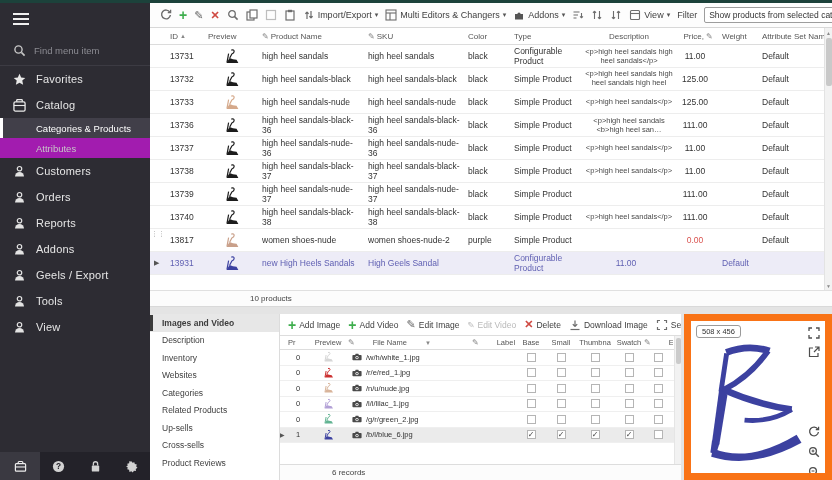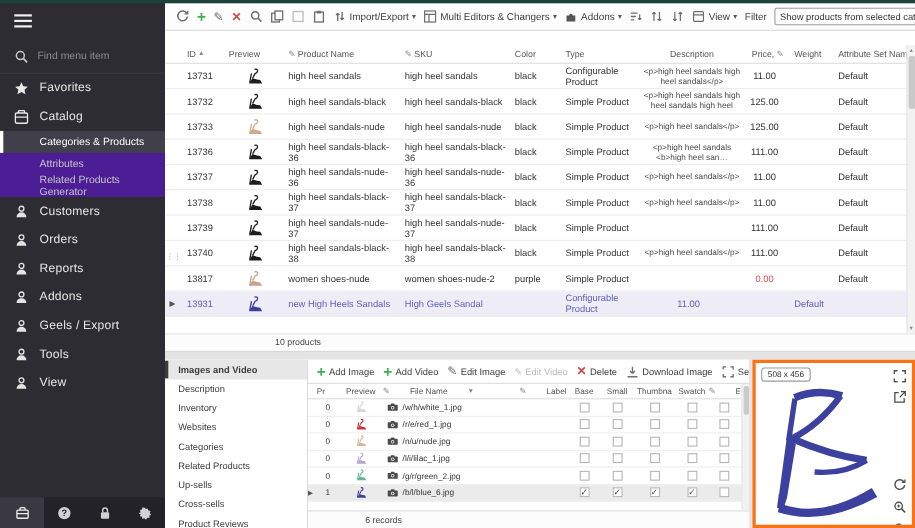--- a/index.html
+++ b/index.html
@@ -11,21 +11,21 @@
   
   .sidebar { position:absolute; left:0; top:0; bottom:0; width:150px; background:#2d2c33; color:#d9d9d9; z-index:5; }
   .hamburger { padding:10px 0 6px 13px; }
   .hamburger .bars { display:inline-block; width:16px; }
   .hamburger .bars div { height:2px; background:#f0f0f0; margin:3px 0; }
   .side-search { display:flex; gap:8px; padding:6px 10px 8px 13px; border-bottom:1px solid #3c3b43; }
   .side-search input { background:transparent; border:none; outline:none; color:#cfcfcf; font-size:9.5px; width:100px; font-family:"Liberation Sans",sans-serif; }
   .side-search input::placeholder { color:#8b8b92; }
   .side-item { display:flex; align-items:center; gap:10px; height:26px; padding-left:13px; font-size:11px; color:#e6e6e6; cursor:default; }
   .side-item .lbl { letter-spacing:.2px; }
-  .submenu { background:#4c1d95; }
+  .submenu { background:#a21caf; }
   .sub-item { display:flex; align-items:center; height:20px; padding-left:36px; font-size:9.5px; color:#c6c6c6; position:relative; }
   .sub-item.active { background:#413f49; color:#ffffff; }
   .sub-item.active::before { content:""; position:absolute; left:0; top:0; bottom:0; width:3px; background:#ffffff; }
   .side-bottom { position:absolute; left:0; right:0; bottom:0; height:28px; background:#232229; display:flex; align-items:center; }
   .side-bottom .boxbtn { width:40px; height:28px; background:#3a3941; display:flex; align-items:center; justify-content:center; }
   .side-bottom .ic { flex:1; display:flex; justify-content:center; align-items:center; color:#cfcfcf; }
   .sicon { width:13px; height:13px; flex:0 0 auto; }
 
   
   .content { position:absolute; left:150px; top:3px; right:0; bottom:0; display:flex; flex-direction:column; background:#ffffff; }
@@ -35,21 +35,21 @@
   .tbtn { display:flex; align-items:center; gap:3px; cursor:default; }
   .tbtn .caret { font-size:7px; color:#555; }
   .tico { width:12px; height:12px; }
   .tplus { color:#3fae4e; font-size:14px; font-weight:bold; line-height:12px; }
   .tpencil { color:#6b6b6b; font-size:11px; }
   .tx { color:#cf4a43; font-size:11px; font-weight:bold; }
   .filter-label { color:#444; }
   .filter-select { border:1px solid #9d9d9d; border-radius:2px; height:16px; display:flex; align-items:center; gap:5px; padding:0 4px; font-size:8.5px; color:#333; background:#fff; }
 
   
-  .gridwrap { position:relative; flex:0 0 262px; background:#fff; overflow:hidden;margin-top:13px; }
+  .gridwrap { position:relative; flex:0 0 262px; background:#fff; overflow:hidden; }
   .mhead, .mrow { display:grid; grid-template-columns:14px 38px 54px 106px 100px 46px 70px 96px 42px 40px 1fr; align-items:center; }
   .mhead { height:17px; border-bottom:1px solid #dcdcdc; font-size:8px; color:#555; }
   .mhead > div { padding-left:6px; display:flex; align-items:center; gap:2px; overflow:hidden; }
   .pencil-sm { color:#888; font-size:8px; }
   .sort-sm { color:#888; font-size:6px; }
   .mrow { height:23px; border-bottom:1px solid #ededed; font-size:8.5px; color:#333; cursor:default; position:relative; }
   .mrow > div { padding-left:6px; overflow:hidden; }
   .mrow .marker { visibility:hidden; font-size:7px; color:#555; padding-left:4px; }
   .mrow.selected { background:#edecf7; color:#5f5fb2; }
   .mrow.selected .marker { visibility:visible; }
@@ -88,21 +88,21 @@
   .irow .prv { display:flex; justify-content:center; }
   .irow .prv svg { height:12px; width:15px; }
   .irow .cam { display:flex; justify-content:center; }
   .ckc { display:flex; justify-content:center; }
   .checkbox { width:9px; height:9px; border:1px solid #b5b5b5; background:#fff; font-size:8px; line-height:8px; color:#444; text-align:center; }
   .checkbox.checked::after { content:"\2713"; }
   .iscroll { position:absolute; right:0; top:0; bottom:0; width:7px; background:#f2f2f2; border-left:1px solid #e5e5e5; }
   .iscroll .thumb { position:absolute; top:2px; left:1px; width:5px; height:26px; background:#cbcbcb; border-radius:2px; }
   .records-footer { flex:0 0 16px; border-top:1px solid #ddd; background:#fcfcfc; font-size:8px; color:#444; display:flex; align-items:center; padding-left:52px; }
 
-  .imagepanel { flex:1; margin-left:3px; background:#ffffff; border:3px solid #f97316; position:relative; overflow:hidden; }
+  .imagepanel { flex:1; margin-left:3px; background:#ffffff; border:7px solid #f97316; position:relative; overflow:hidden; }
   .size-badge { position:absolute; top:4px; left:5px; border:1px solid #9a9a9a; border-radius:3px; background:rgba(255,255,255,.85); font-size:7.5px; color:#333; padding:1px 5px; z-index:3; }
   .pico { position:absolute; right:5px; width:13px; height:13px; color:#4d4d4d; z-index:3; display:flex; align-items:center; justify-content:center; }
   .bigshoe { position:absolute; left:8px; top:6px; }
 
   svg { display:block; }
 </style>
 </head>
 <body>
 
 <div class="window">
@@ -138,23 +138,20 @@
     <div class="submenu">
 
         <div class="sub-item active">
           <span>Categories &amp; Products</span>
         </div>
 
         <div class="sub-item">
           <span>Attributes</span>
         </div>
 
-        <div class="sub-item">
-          <span>Related Products Generator</span>
-        </div>
 
     </div>
 
       <div class="side-item">
         <svg class="sicon" viewBox="0 0 14 14">
           <g fill="none" stroke="#e3e3e3" stroke-width="1.3">
             <circle cx="7" cy="4" r="2.4"></circle>
             <path d="M2.2 12.4 a4.8 4.8 0 0 1 9.6 0 Z" fill="#e3e3e3" stroke="none"></path>
           </g>
         </svg>

